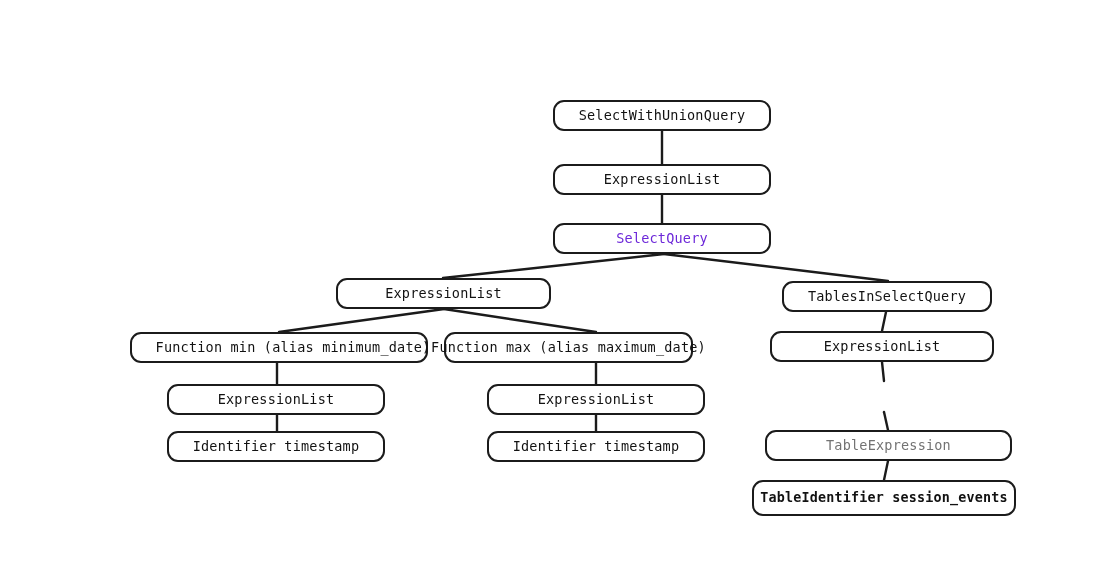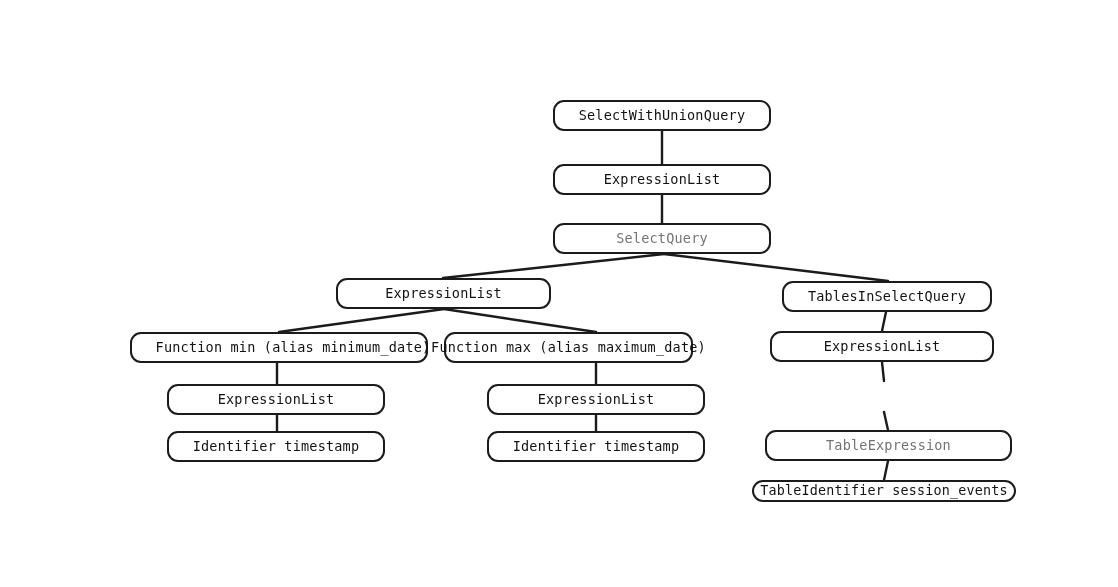--- a/index.html
+++ b/index.html
@@ -70,21 +70,21 @@
       <line x1="884" y1="412" x2="888" y2="430" stroke="#1b1b1b" stroke-width="2.4" stroke-linecap="round"></line>
       <line x1="888" y1="461" x2="884" y2="480" stroke="#1b1b1b" stroke-width="2.4" stroke-linecap="round"></line>
     </svg>
 <div class="node" style="left: 553px; top: 100px; width: 218px; height: 31px; border-color: rgb(27, 27, 27); background: rgb(255, 255, 255);">
       <span class="node-label" style="color: rgb(18, 18, 18);">SelectWithUnionQuery</span>
     </div>
     <div class="node" style="left: 553px; top: 164px; width: 218px; height: 31px; border-color: rgb(27, 27, 27); background: rgb(255, 255, 255);">
       <span class="node-label" style="color: rgb(18, 18, 18);">ExpressionList</span>
     </div>
     <div class="node" style="left: 553px; top: 223px; width: 218px; height: 31px; border-color: rgb(27, 27, 27); background: rgb(255, 255, 255);">
-      <span class="node-label" style="color: #737373;">SelectQuery</span>
+      <span class="node-label" style="color: #6d28d9;">SelectQuery</span>
     </div>
     <div class="node" style="left: 336px; top: 278px; width: 215px; height: 31px; border-color: rgb(27, 27, 27); background: rgb(255, 255, 255);">
       <span class="node-label" style="color: rgb(18, 18, 18);">ExpressionList</span>
     </div>
     <div class="node" style="left: 782px; top: 281px; width: 210px; height: 31px; border-color: rgb(27, 27, 27); background: rgb(255, 255, 255); text-align: right;">
       <span class="node-label" style="color: rgb(18, 18, 18);">TablesInSelectQuery</span>
     </div>
     <div class="node" style="left: 130px; top: 332px; width: 298px; height: 31px; border-color: rgb(27, 27, 27); background: rgb(255, 255, 255); padding-left: 28px;">
       <span class="node-label" style="color: rgb(18, 18, 18);">Function min (alias minimum_date)</span>
     </div>
@@ -102,16 +102,16 @@
     </div>
     <div class="node" style="left: 167px; top: 431px; width: 218px; height: 31px; border-color: rgb(27, 27, 27); background: rgb(255, 255, 255);">
       <span class="node-label" style="color: rgb(18, 18, 18);">Identifier timestamp</span>
     </div>
     <div class="node" style="left: 487px; top: 431px; width: 218px; height: 31px; border-color: rgb(27, 27, 27); background: rgb(255, 255, 255);">
       <span class="node-label" style="color: rgb(18, 18, 18);">Identifier timestamp</span>
     </div>
     <div class="node" style="left: 765px; top: 430px; width: 247px; height: 31px; border-color: rgb(27, 27, 27); background: rgb(255, 255, 255);">
       <span class="node-label" style="color: #737373;">TableExpression</span>
     </div>
-    <div class="node" style="left: 752px; top: 480px; width: 264px; height: 22px; border-color: rgb(27, 27, 27); background: rgb(255, 255, 255);">
+    <div class="node" style="left: 752px; top: 480px; width: 264px; height: 36px; border-color: rgb(27, 27, 27); background: rgb(255, 255, 255); font-weight: bold;">
       <span class="node-label" style="color: rgb(18, 18, 18); font-size: 13.39px;">TableIdentifier session_events</span>
     </div>
   </div>
 
 </body></html>

